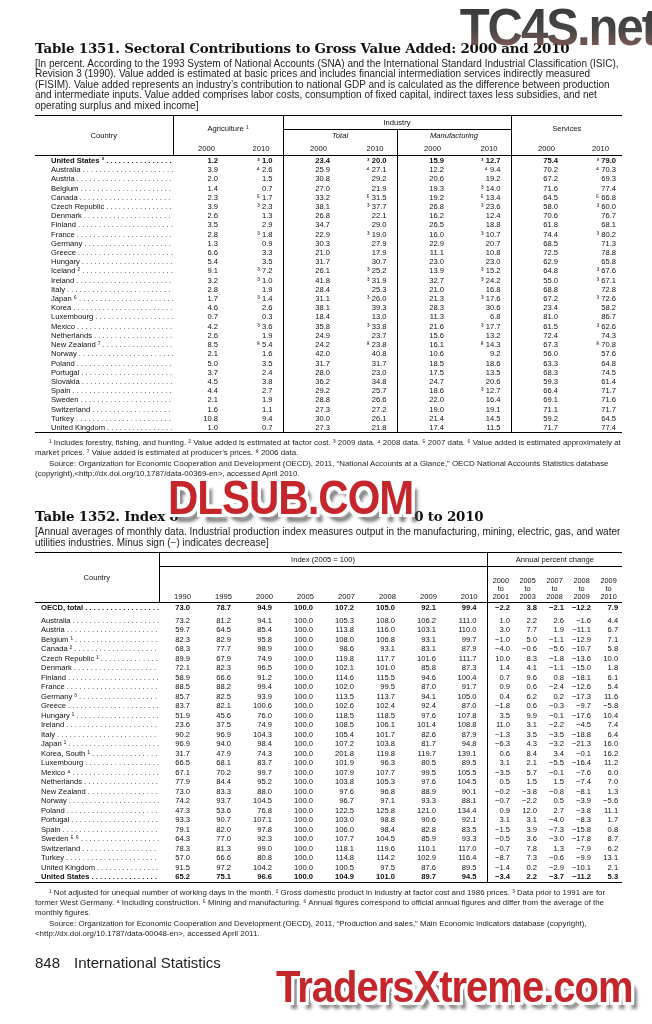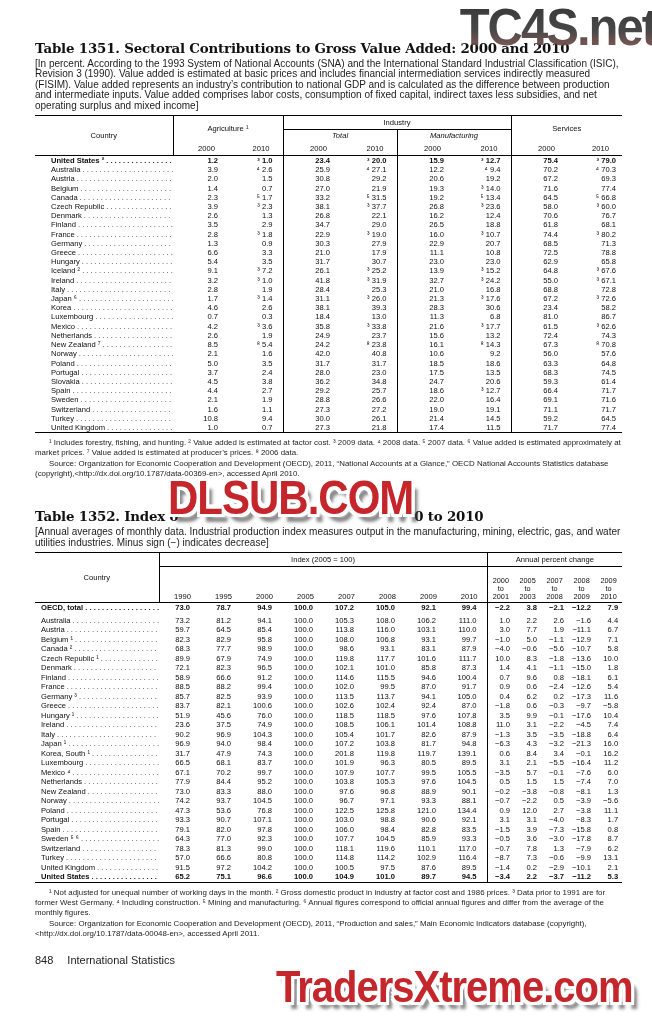--- a/index.html
+++ b/index.html
@@ -47,21 +47,21 @@
   .t1352 .chgh { vertical-align:bottom; font-size:7.3px; line-height:8px; padding-bottom:1px; }
   .t1352 .h2 th { border-bottom:0.9px solid #000; }
   .t1352 td.chg { text-align:right; padding-right:4px; white-space:nowrap; }
   .t1352 .th-country2 { border-bottom:0.9px solid #000; }
 
   
   .fnote { font-size:7.9px; line-height:10.3px; margin:5px 0 0 0; text-indent:14px; color:#1c1c1c; }
   .fnote.src { margin-top:0; }
 
   
-  .footer-line { margin-top:15px; font-size:11px; color:#222; }
+  .footer-line { margin-top:15px; font-size:15px; color:#222; }
   .footer-line .pgnum { margin-right:14px; }
   .attribution { text-align:right; font-size:8.6px; margin-top:5px; color:#333; padding-right:2px; }
 
   
   .wm { position:absolute; font-weight:bold; white-space:nowrap; z-index:5; }
   .wm-tc4s { top:-2px; right:-4px; font-size:49px; letter-spacing:-2px;
              transform:scaleY(1.05); transform-origin:top right;
              background:linear-gradient(#262626 0%, #3a3a3a 55%, #6e4a46 80%, #9b6a60 100%);
              -webkit-background-clip:text; background-clip:text; color:transparent; opacity:0.93; }
   .wm-red { color:#c5262c; letter-spacing:-1px;

